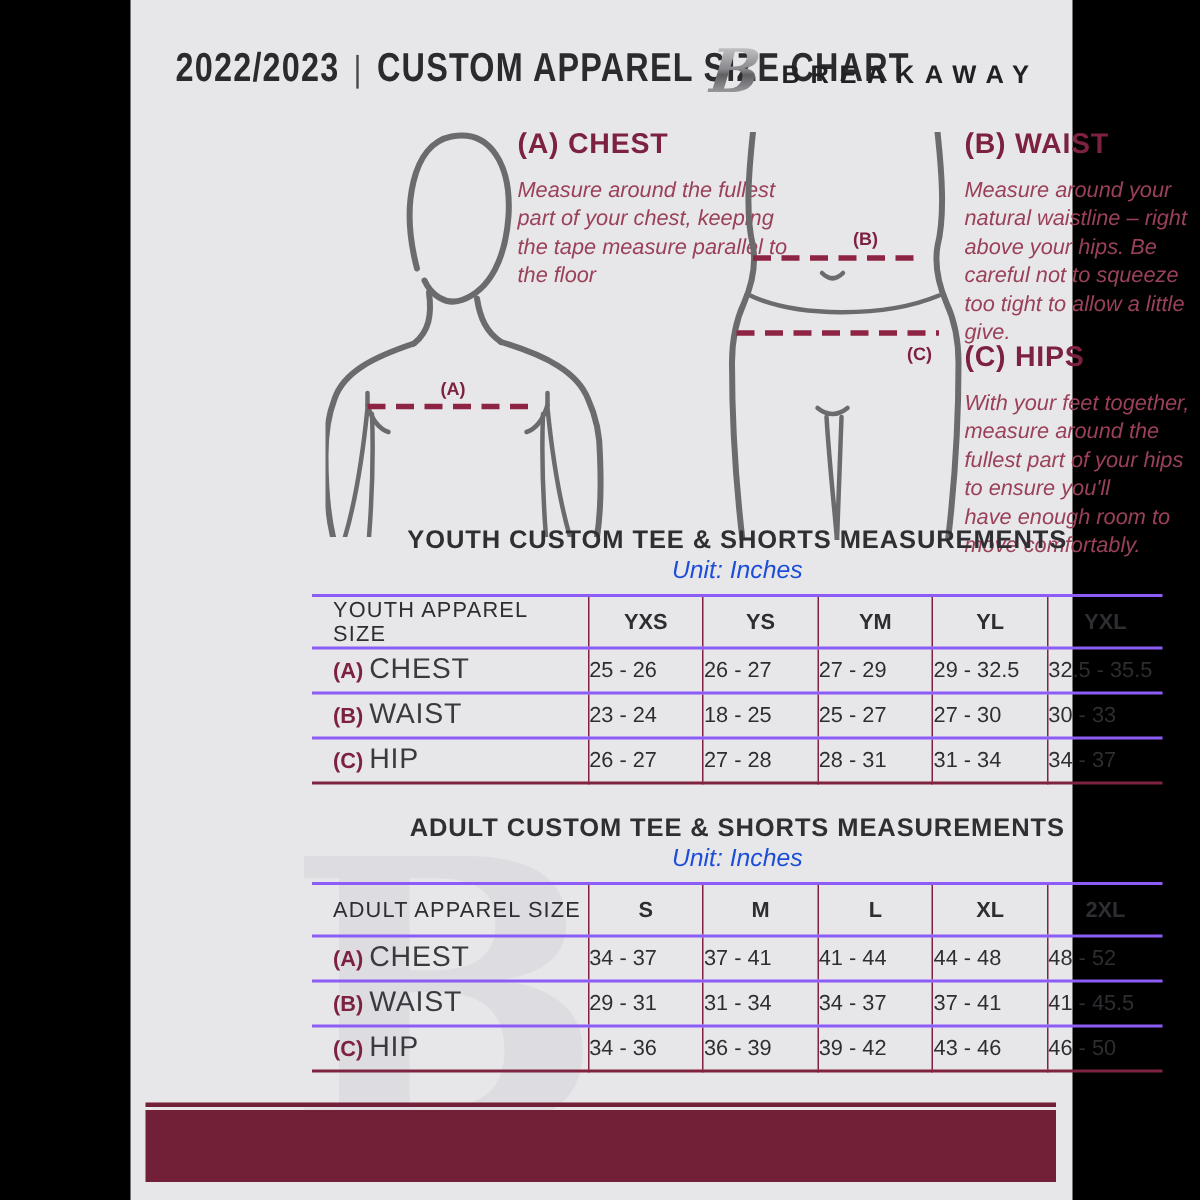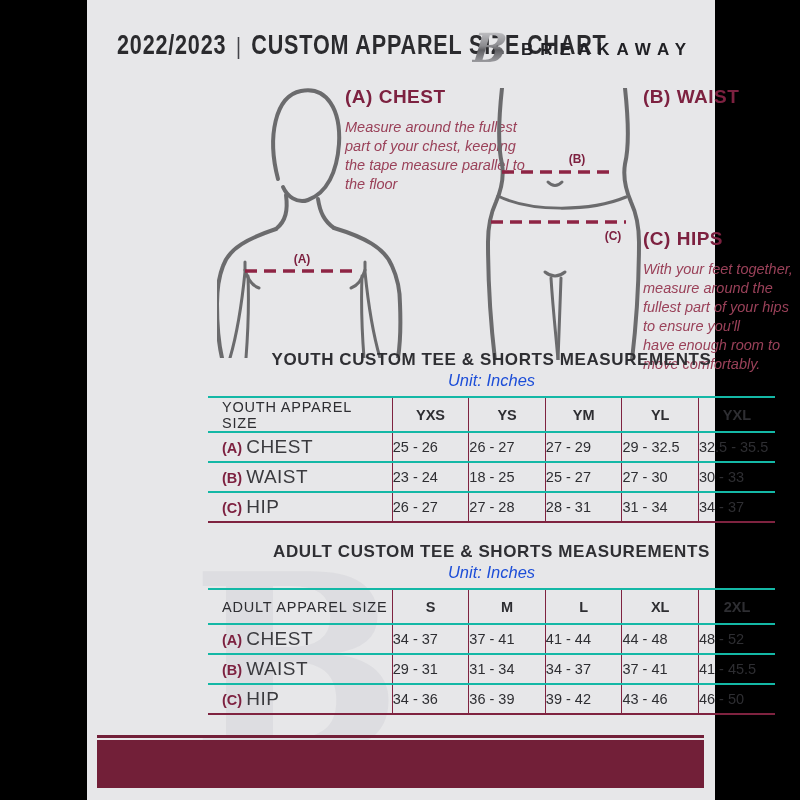--- a/index.html
+++ b/index.html
@@ -58,21 +58,21 @@
   }
   .sec-unit{
     text-align:center;font-style:italic;font-size:16.5px;color:#1d4ed8;margin-top:1px;
   }
   table.size{
     width:100%;border-collapse:collapse;table-layout:fixed;margin-top:6px;
     background:transparent;
   }
   table.size col.c-label{width:32.5%;}
   table.size col.c-val{width:13.5%;}
-  table.size tr{border-top:2px solid #14b8a6;}
+  table.size tr{border-top:2px solid #8b5cf6;}
   table.size{border-bottom:2px solid #7f2340;}
   table.size td, table.size th{
     border-left:1.5px solid #7f2340;padding:0;vertical-align:middle;
     font-size:14.5px;color:#2e2e32;background:transparent;
   }
   table.size td:first-child, table.size th:first-child{border-left:none;text-align:left;padding-left:14px;}
   table.size tr.hdr{height:35px;}
   table.size tr.datarow{height:30px;}
   th.size-head{font-weight:700;font-size:15px;color:#27272b;}
   th.label-head{
@@ -135,20 +135,21 @@
     <path class="thin" d="M 66,190 C 68,222 71,248 73,272"></path>
     <path class="thin" d="M 76,190 C 75,222 74,248 73,272"></path>
     <line class="dash" x1="17" y1="84" x2="129" y2="84"></line>
     <text class="marker" x="92" y="75" text-anchor="middle">(B)</text>
     <line class="dash" x1="6" y1="134" x2="141" y2="134"></line>
     <text class="marker" x="128" y="152" text-anchor="middle">(C)</text>
   </svg>
 
   <div class="guide-block gb-waist">
     <div class="guide-h">(B) WAIST</div>
+    <p class="guide-p">Measure around your natural waistline – right above your hips. Be careful not to squeeze too tight to allow a little give.</p>
   </div>
 
   <div class="guide-block gb-hips">
     <div class="guide-h">(C) HIPS</div>
     <p class="guide-p">With your feet together, measure around the fullest part of your hips to ensure you'll</p>
     <p class="guide-p">have enough room to move comfortably.</p>
   </div>
 
   <div class="watermark">B</div>
 

